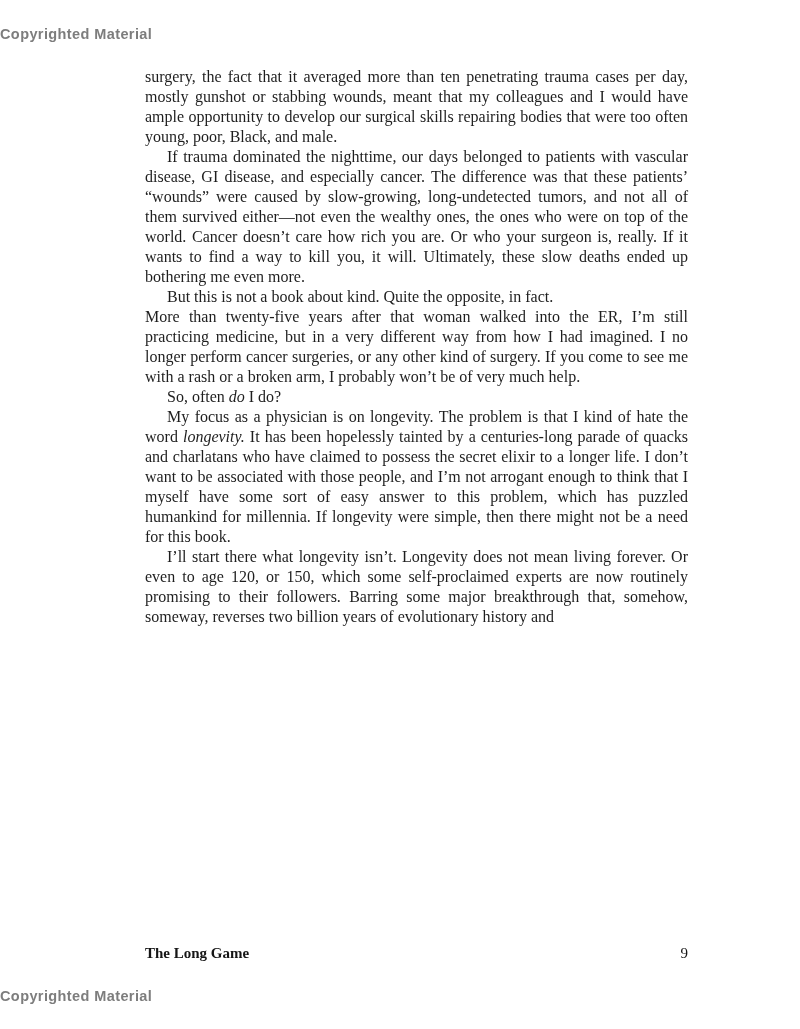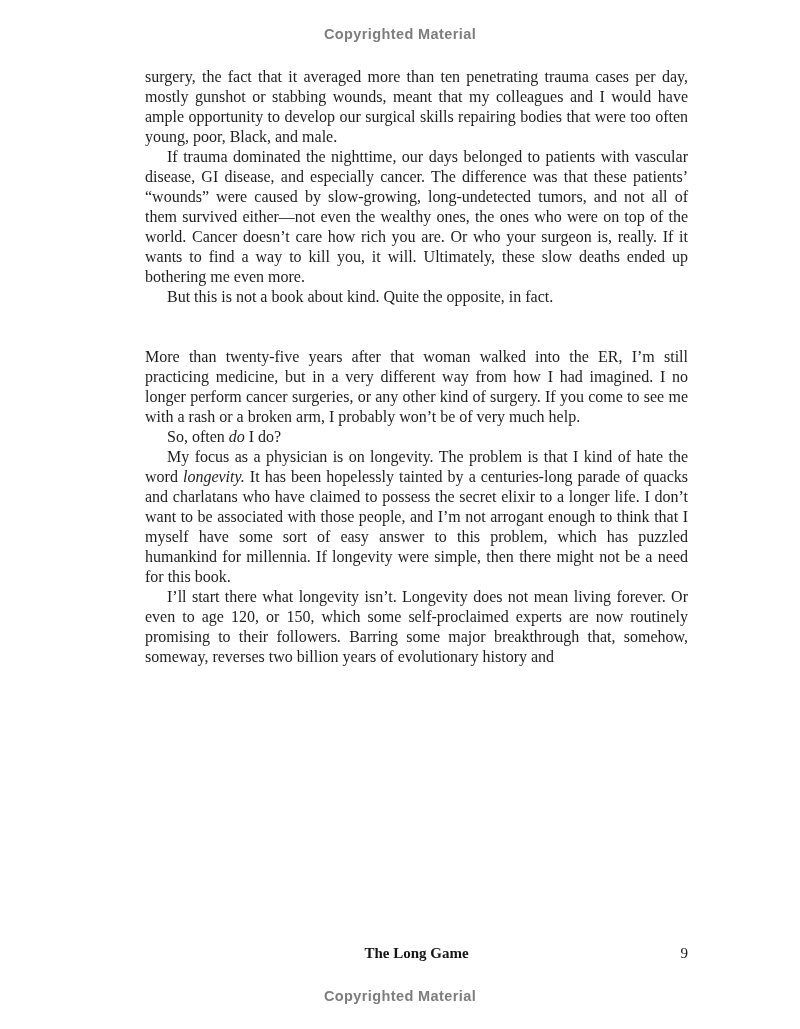--- a/index.html
+++ b/index.html
@@ -12,21 +12,21 @@
     width: 800px;
     height: 1029px;
     background: #ffffff;
     font-family: "Liberation Serif", serif;
     overflow: hidden;
   }
   .banner {
     position: absolute;
     left: 0;
     right: 0;
-    text-align: center;
+    text-align: left;
     font-family: "Liberation Sans", sans-serif;
     font-weight: bold;
     font-size: 14.5px;
     letter-spacing: 0.4px;
     color: #7d7d7d;
   }
   .banner-top { top: 26px; }
   .banner-bottom { top: 988px; }
 
   .body-text {
@@ -40,38 +40,37 @@
     text-align: justify;
   }
   p.para {
     margin: 0;
     padding: 0;
   }
   p.para.indent {
     text-indent: 22px;
   }
   p.para.section-start {
-    margin-top: 40px;
   }
   .body-text em {
     font-style: italic;
     margin-top: 8px;
   }
 
   .footer {
     position: absolute;
     left: 145px;
     width: 543px;
     top: 943px;
     font-size: 15px;
     color: #151515;
     line-height: 20px;
   }
   .running-head {
-    text-align: center;
+    text-align: left;
     font-weight: bold;
   }
   .page-number {
     position: absolute;
     right: 0;
     top: 0;
     font-weight: normal;
   }
 </style>
 </head>

